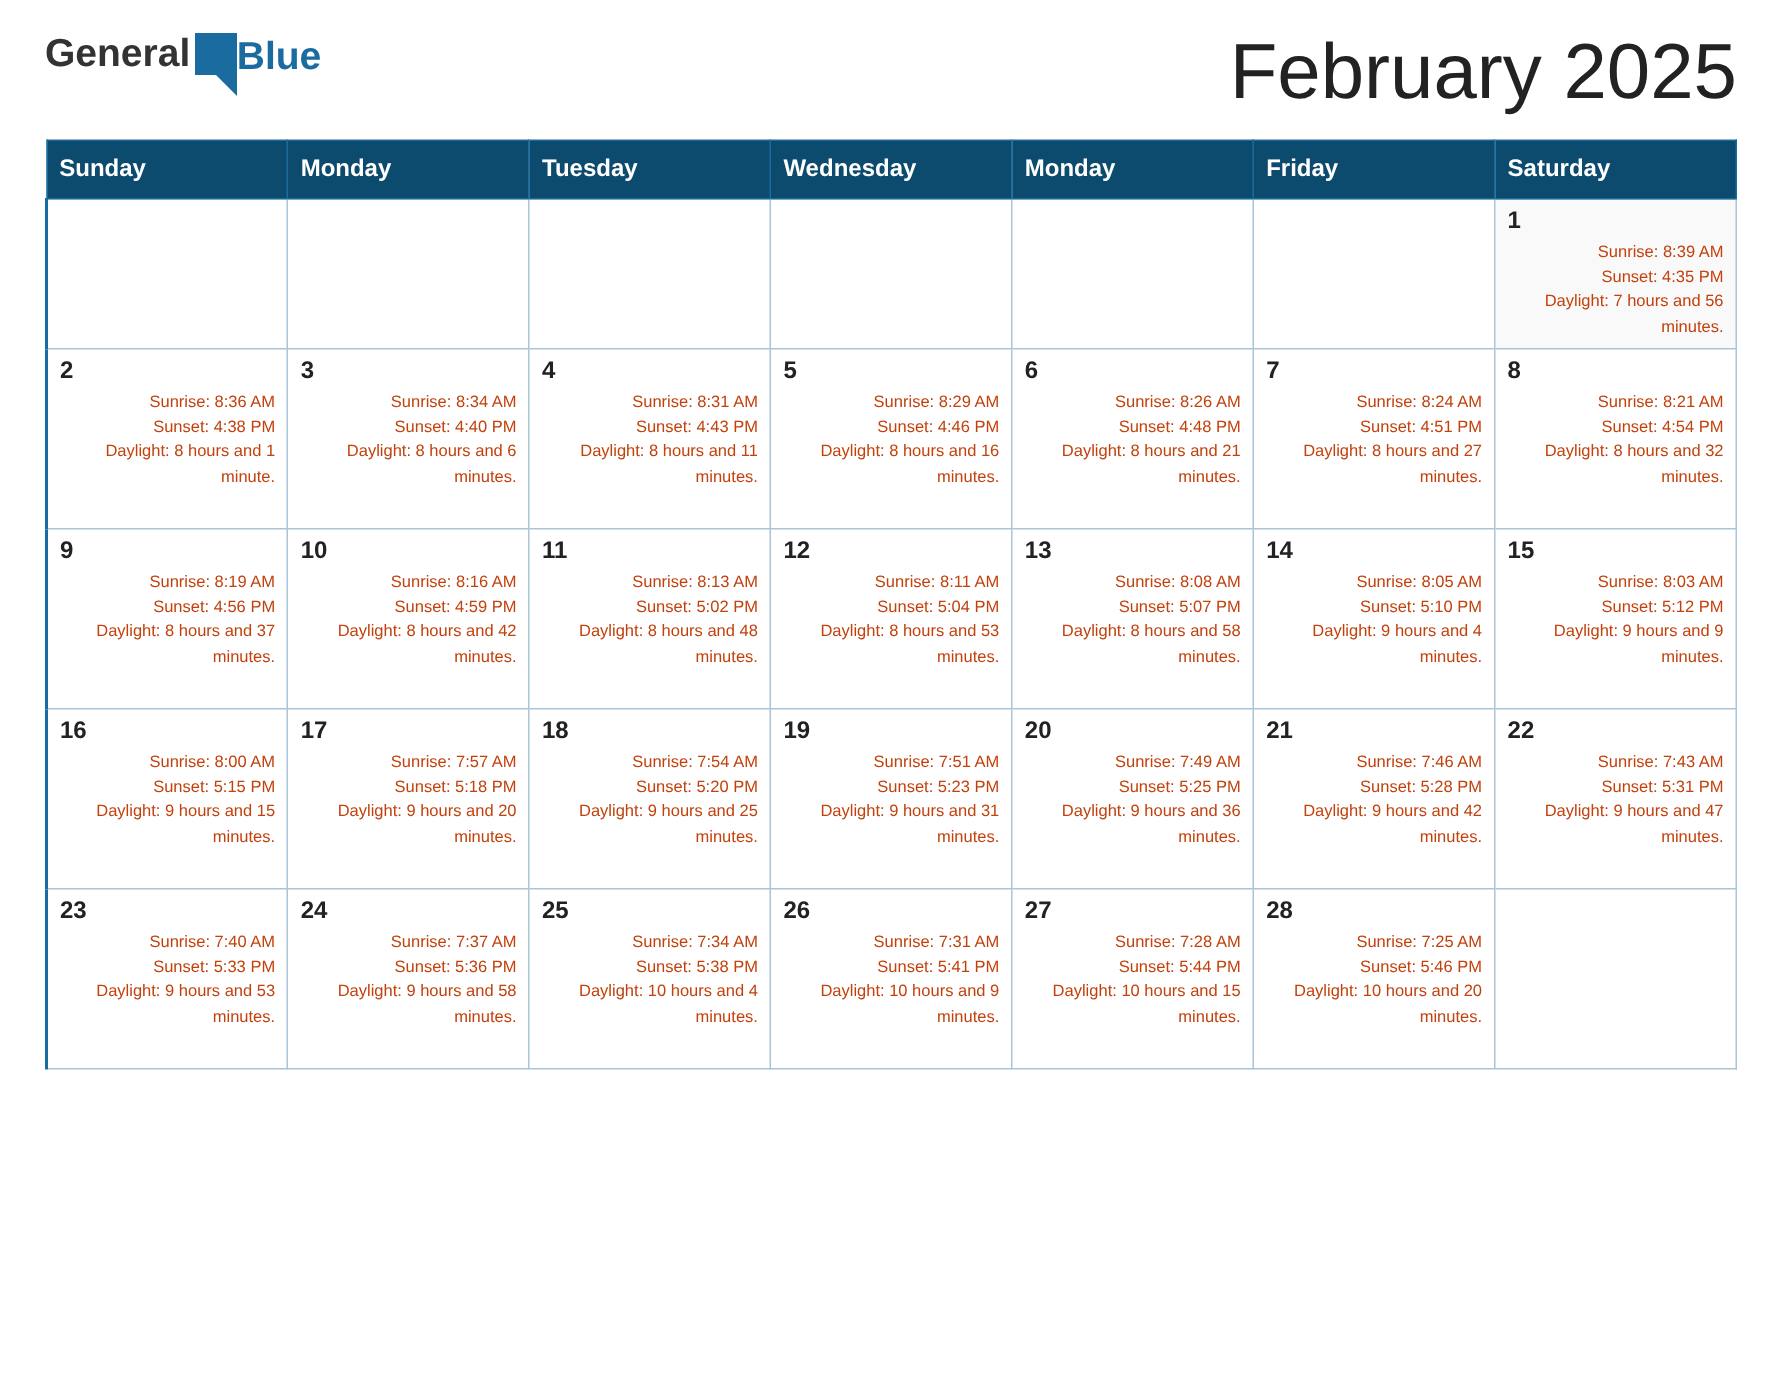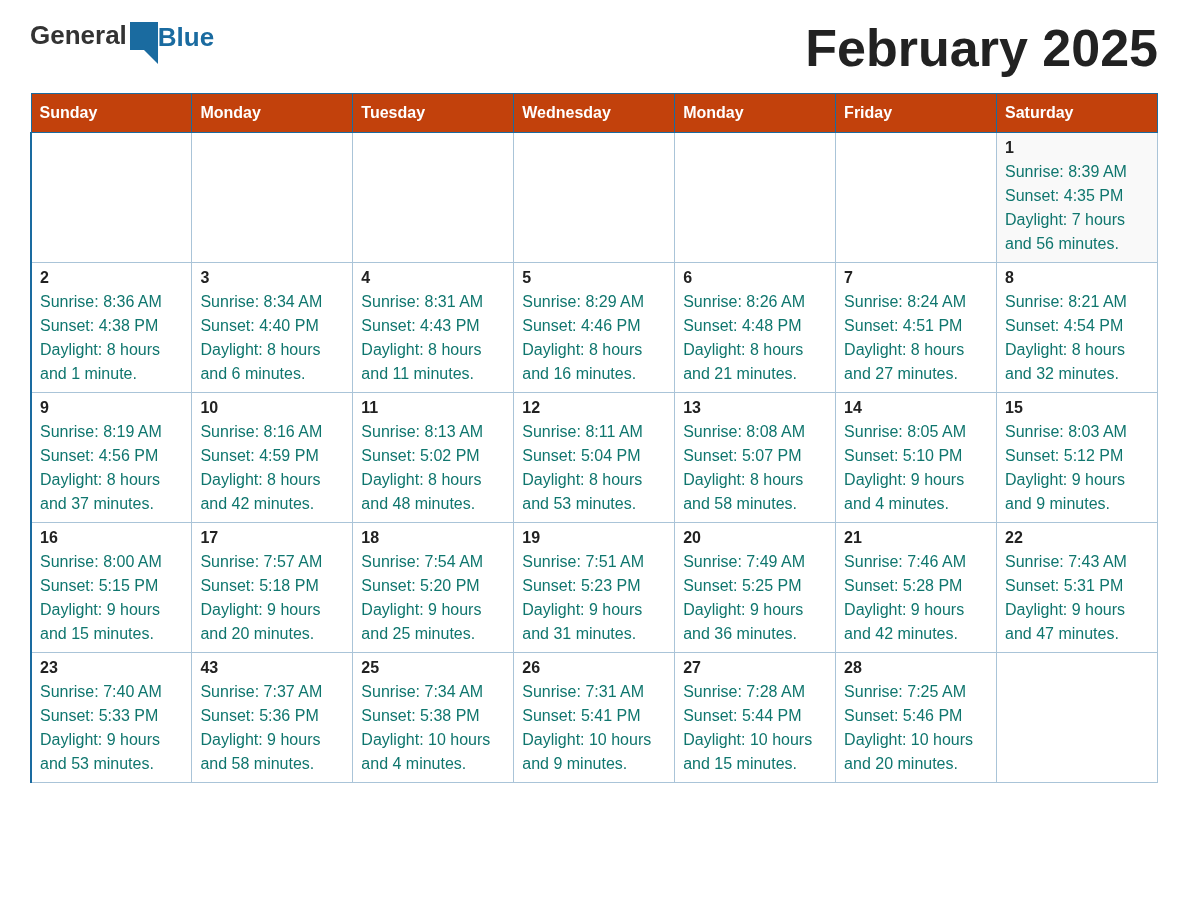--- a/index.html
+++ b/index.html
@@ -52,37 +52,37 @@
       font-size: 26px;
       font-weight: bold;
       color: #1a6ba0;
       margin-top: 2px;
     }
     .title-area {
       text-align: right;
     }
     .month-title {
       font-size: 52px;
-      font-weight: bold;
+      font-weight: normal;
       color: #222;
       line-height: 1.1;
       text-align: right;
     }
     .location {
       font-size: 22px;
       color: #444;
       margin-top: 4px;
     }
     table {
       width: 100%;
       border-collapse: collapse;
       table-layout: fixed;
     }
     thead tr th {
-      background: #c2410c;
+      background: #0c4a6e;
       color: #fff;
       font-size: 16px;
       font-weight: bold;
       padding: 10px 8px;
       text-align: left;
       border: 1px solid #1a6ba0;
     }
     tbody tr td {
       border: 1px solid #aac4d8;
       vertical-align: top;
@@ -95,23 +95,24 @@
       height: 100px;
     }
     .day-number {
       font-size: 16px;
       font-weight: bold;
       color: #222;
       display: block;
       margin-bottom: 3px;
     }
     .day-info {
-      font-size: 16px;
-      color: #0f766e;
+      font-size: 11px;
+      color: #c2410c;
       line-height: 1.5;
+      text-align: right;
     }
     .empty-cell {
       background: #fff;
     }
     tbody tr td:first-child {
       border-left: 2px solid #1a6ba0;
     }
     tbody tr:first-child {
       background: #f9f9f9;
     }
@@ -248,21 +249,21 @@
           <span class="day-number">22</span>
           <div class="day-info">Sunrise: 7:43 AM<br>Sunset: 5:31 PM<br>Daylight: 9 hours and 47 minutes.</div>
         </td>
       </tr>
       <tr>
         <td>
           <span class="day-number">23</span>
           <div class="day-info">Sunrise: 7:40 AM<br>Sunset: 5:33 PM<br>Daylight: 9 hours and 53 minutes.</div>
         </td>
         <td>
-          <span class="day-number">43</span>
+          <span class="day-number">24</span>
           <div class="day-info">Sunrise: 7:37 AM<br>Sunset: 5:36 PM<br>Daylight: 9 hours and 58 minutes.</div>
         </td>
         <td>
           <span class="day-number">25</span>
           <div class="day-info">Sunrise: 7:34 AM<br>Sunset: 5:38 PM<br>Daylight: 10 hours and 4 minutes.</div>
         </td>
         <td>
           <span class="day-number">26</span>
           <div class="day-info">Sunrise: 7:31 AM<br>Sunset: 5:41 PM<br>Daylight: 10 hours and 9 minutes.</div>
         </td>

